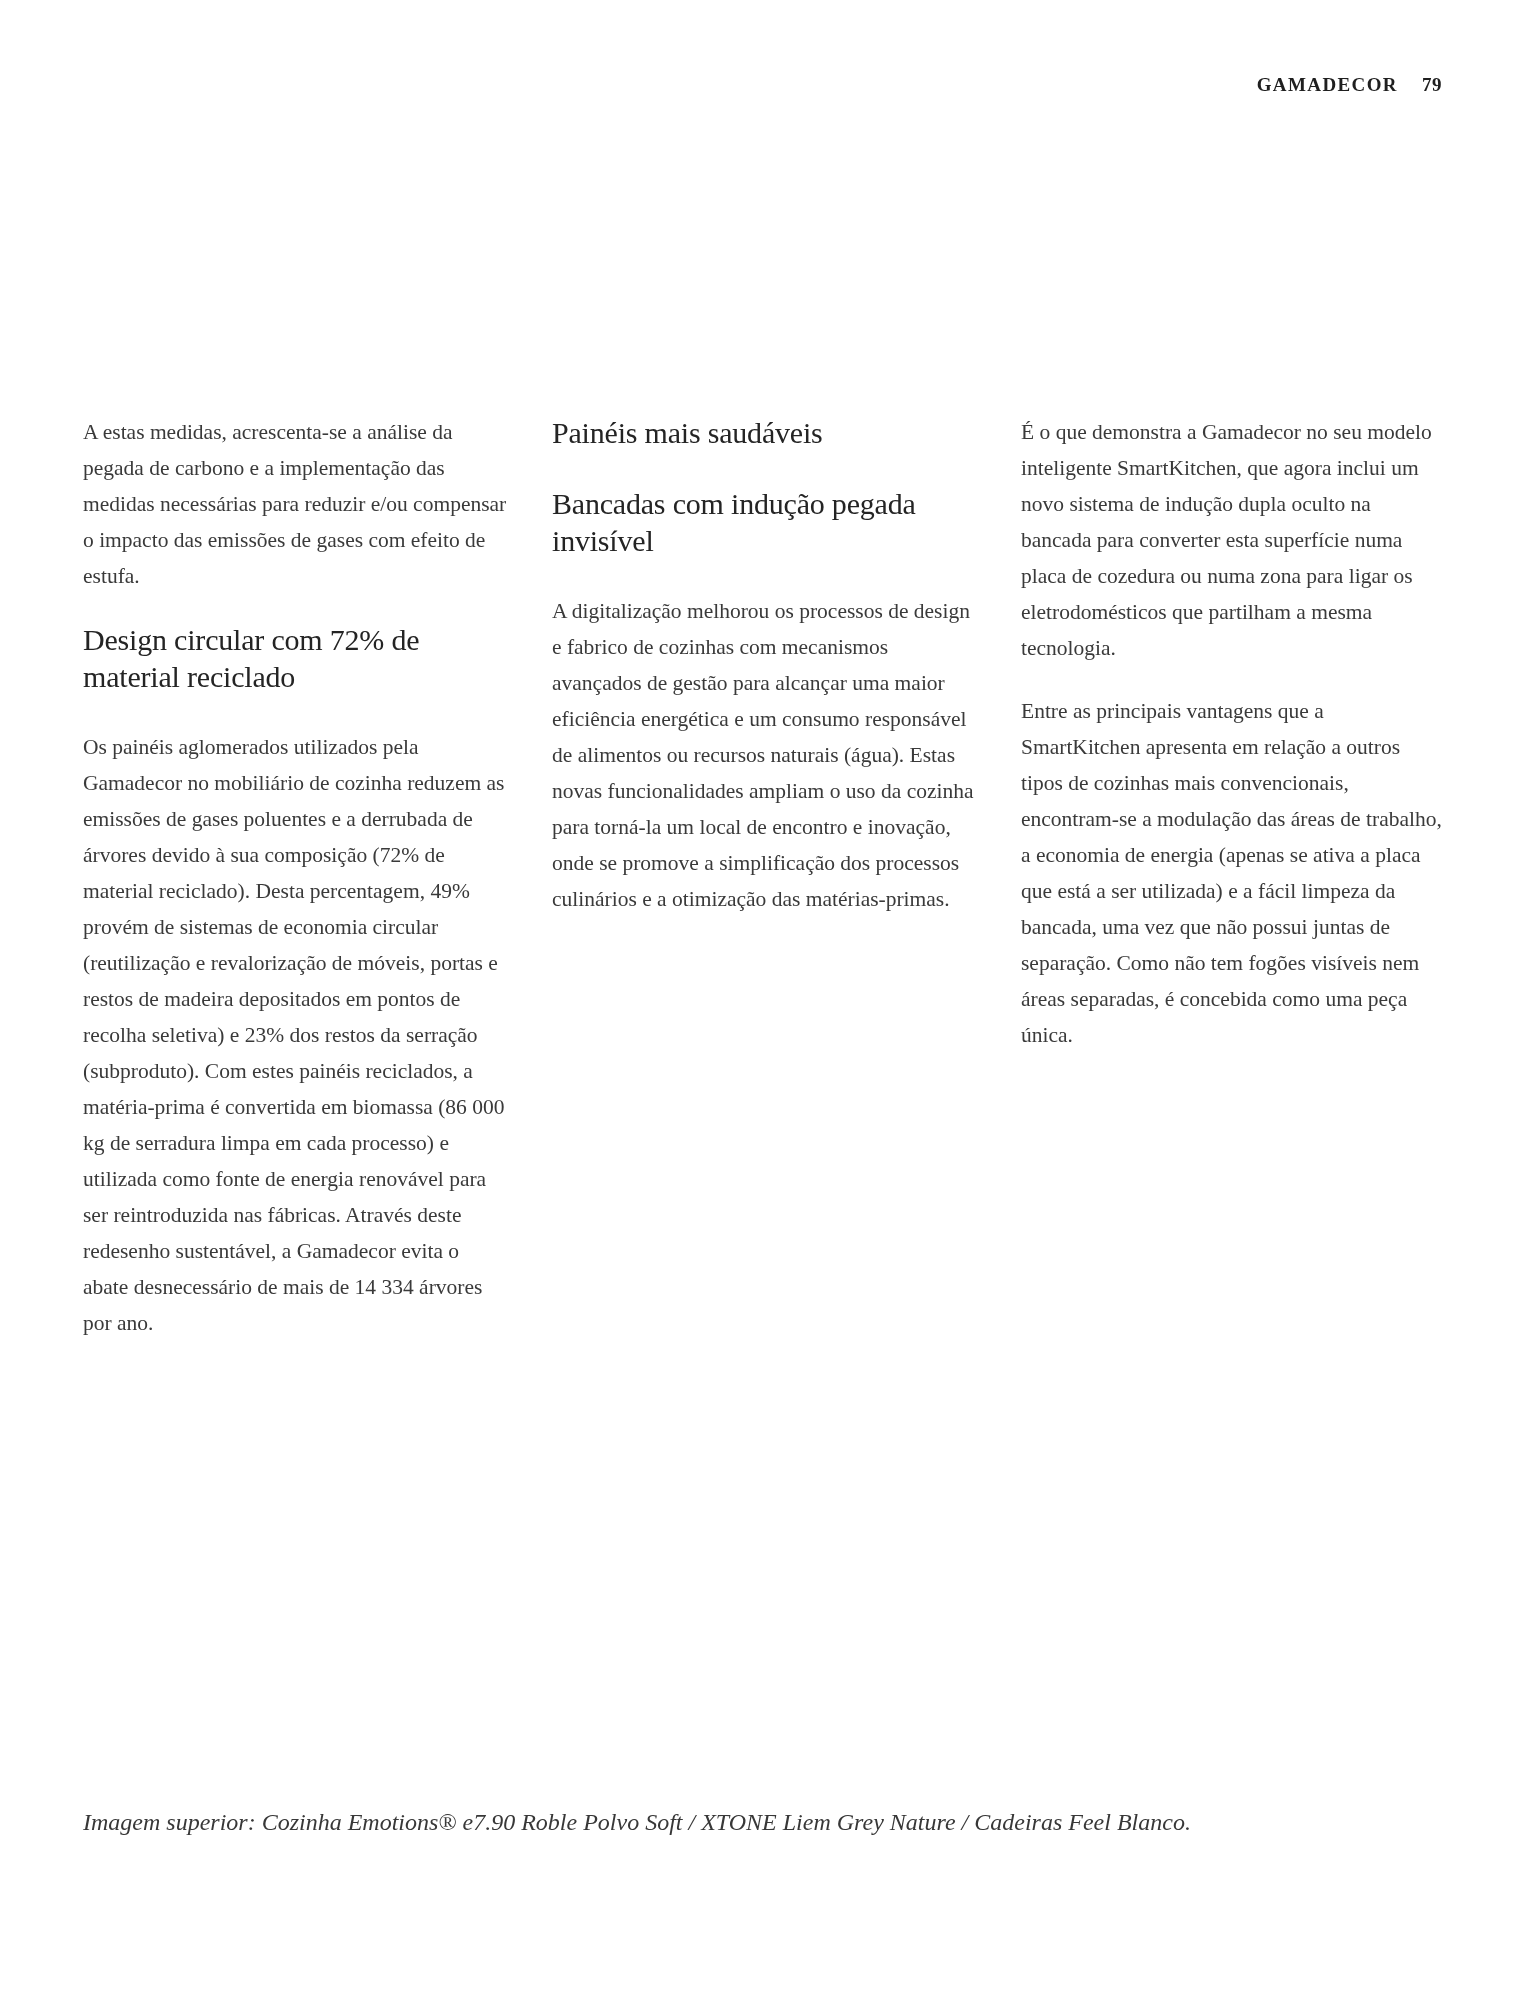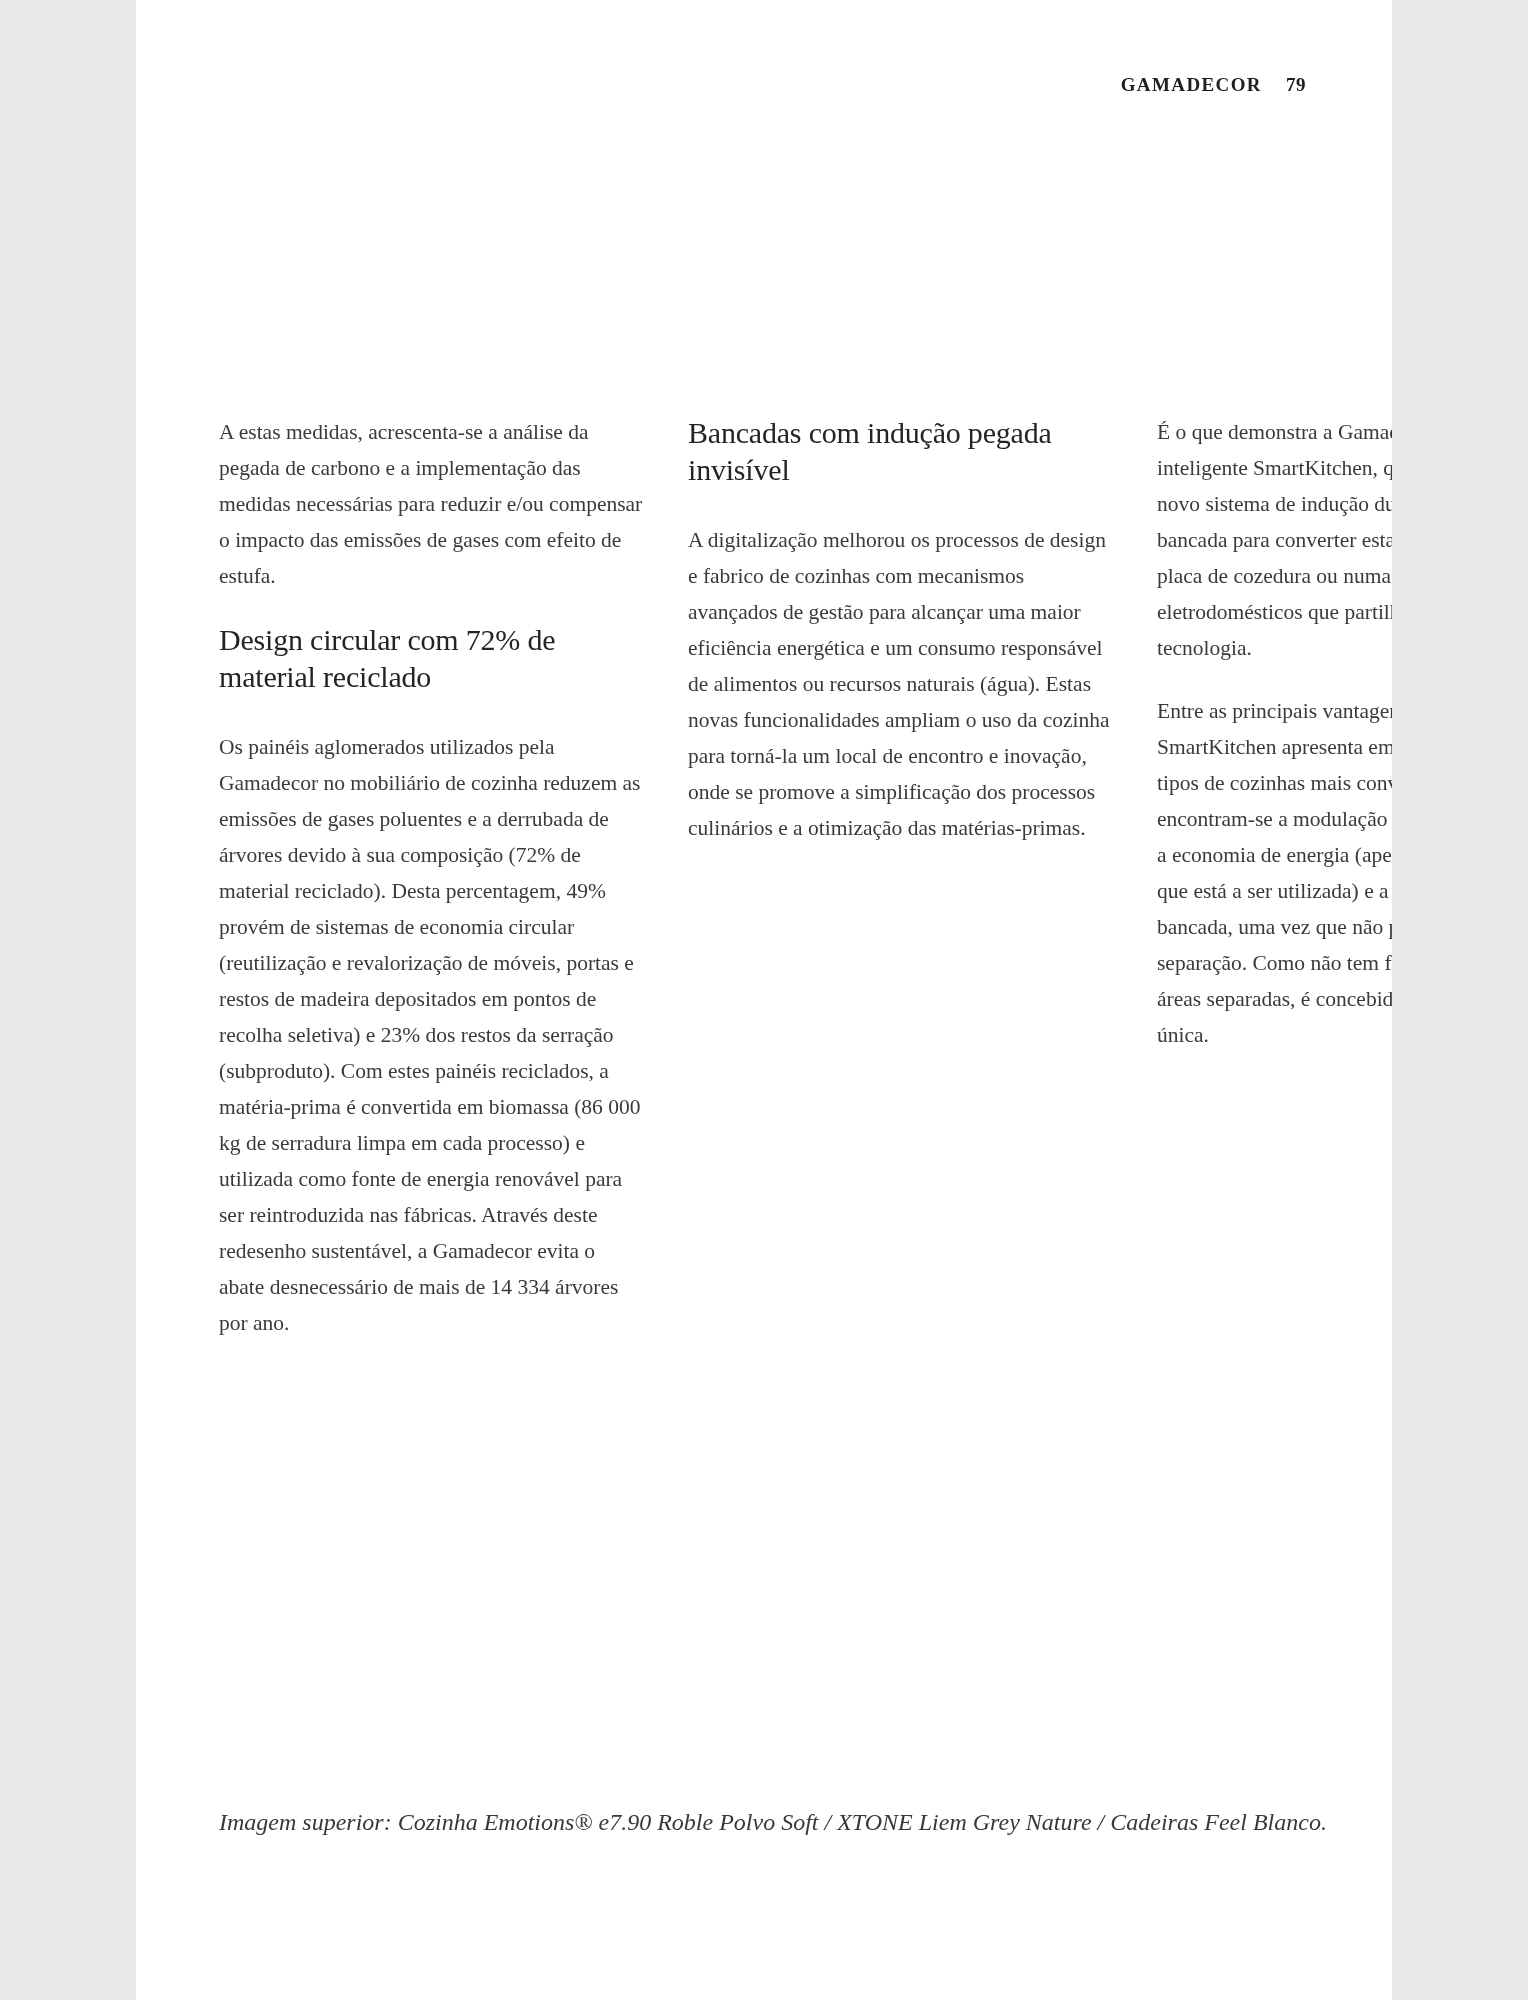--- a/index.html
+++ b/index.html
@@ -2,21 +2,21 @@
 <html><head>
 <meta charset="utf-8">
 <style>
   html, body {
     margin: 0;
     padding: 0;
     background: #e9e9e9;
   }
   .page {
     position: relative;
-    width: 1256px;
+    width: 1528px;
     height: 2000px;
     margin: 0 auto;
     background: #ffffff;
     font-family: "Liberation Serif", "DejaVu Serif", serif;
     color: #3a3a3a;
     overflow: hidden;
   }
   
   .page-header {
     position: absolute;
@@ -98,20 +98,21 @@
 
   <main class="columns">
 
     <section class="col">
       <p>A estas medidas, acrescenta-se a análise da pegada de carbono e a implementação das medidas necessárias para reduzir e/ou compensar o impacto das emissões de gases com efeito de estufa.</p>
       <h2>Design circular com 72% de material reciclado</h2>
       <p>Os painéis aglomerados utilizados pela Gamadecor no mobiliário de cozinha reduzem as emissões de gases poluentes e a derrubada de árvores devido à sua composição (72% de material reciclado). Desta percentagem, 49% provém de sistemas de economia circular (reutilização e revalorização de móveis, portas e restos de madeira depositados em pontos de recolha seletiva) e 23% dos restos da serração (subproduto). Com estes painéis reciclados, a matéria-prima é convertida em biomassa (86 000 kg de serradura limpa em cada processo) e utilizada como fonte de energia renovável para ser reintroduzida nas fábricas. Através deste redesenho sustentável, a Gamadecor evita o abate desnecessário de mais de 14 334 árvores por ano.</p>
     </section>
 
     <section class="col">
+      <h2>Painéis mais saudáveis</h2>
       <h2>Bancadas com indução pegada invisível</h2>
       <p>A digitalização melhorou os processos de design e fabrico de cozinhas com mecanismos avançados de gestão para alcançar uma maior eficiência energética e um consumo responsável de alimentos ou recursos naturais (água). Estas novas funcionalidades ampliam o uso da cozinha para torná-la um local de encontro e inovação, onde se promove a simplificação dos processos culinários e a otimização das matérias-primas.</p>
     </section>
 
     <section class="col">
       <p>É o que demonstra a Gamadecor no seu modelo inteligente SmartKitchen, que agora inclui um novo sistema de indução dupla oculto na bancada para converter esta superfície numa placa de cozedura ou numa zona para ligar os eletrodomésticos que partilham a mesma tecnologia.</p>
       <p>Entre as principais vantagens que a SmartKitchen apresenta em relação a outros tipos de cozinhas mais convencionais, encontram-se a modulação das áreas de trabalho, a economia de energia (apenas se ativa a placa que está a ser utilizada) e a fácil limpeza da bancada, uma vez que não possui juntas de separação. Como não tem fogões visíveis nem áreas separadas, é concebida como uma peça única.</p>
     </section>
 
   </main>

